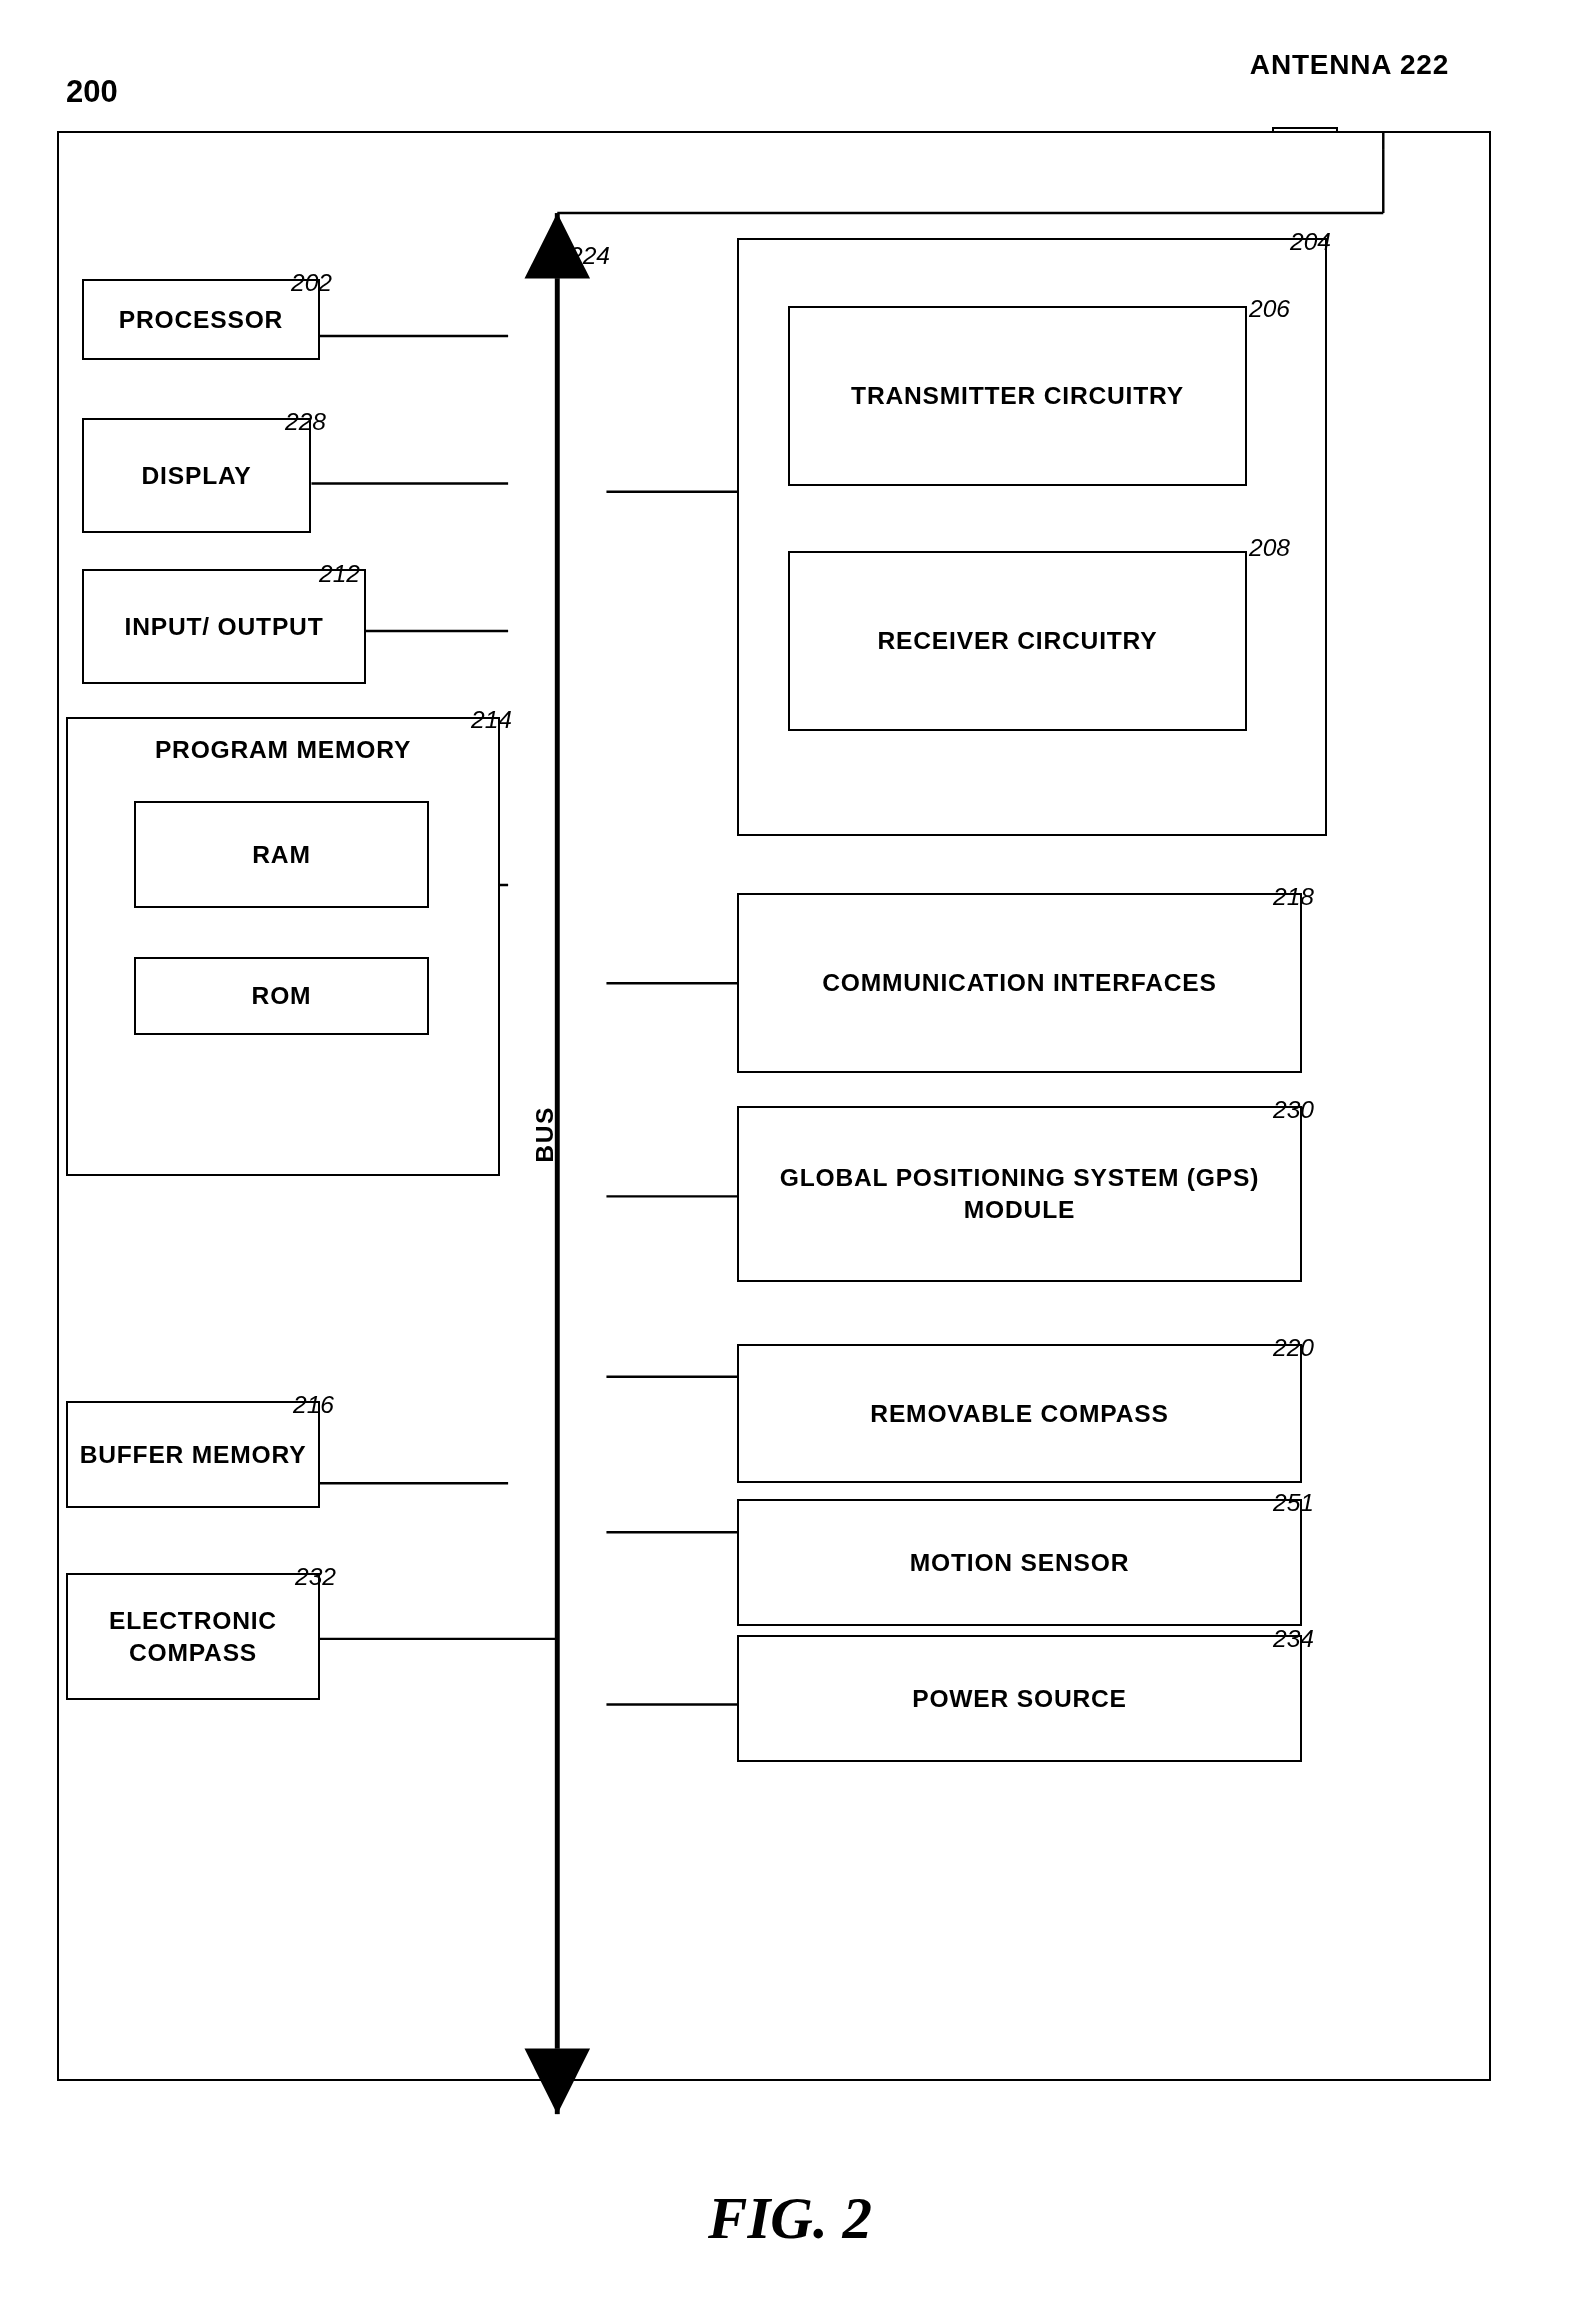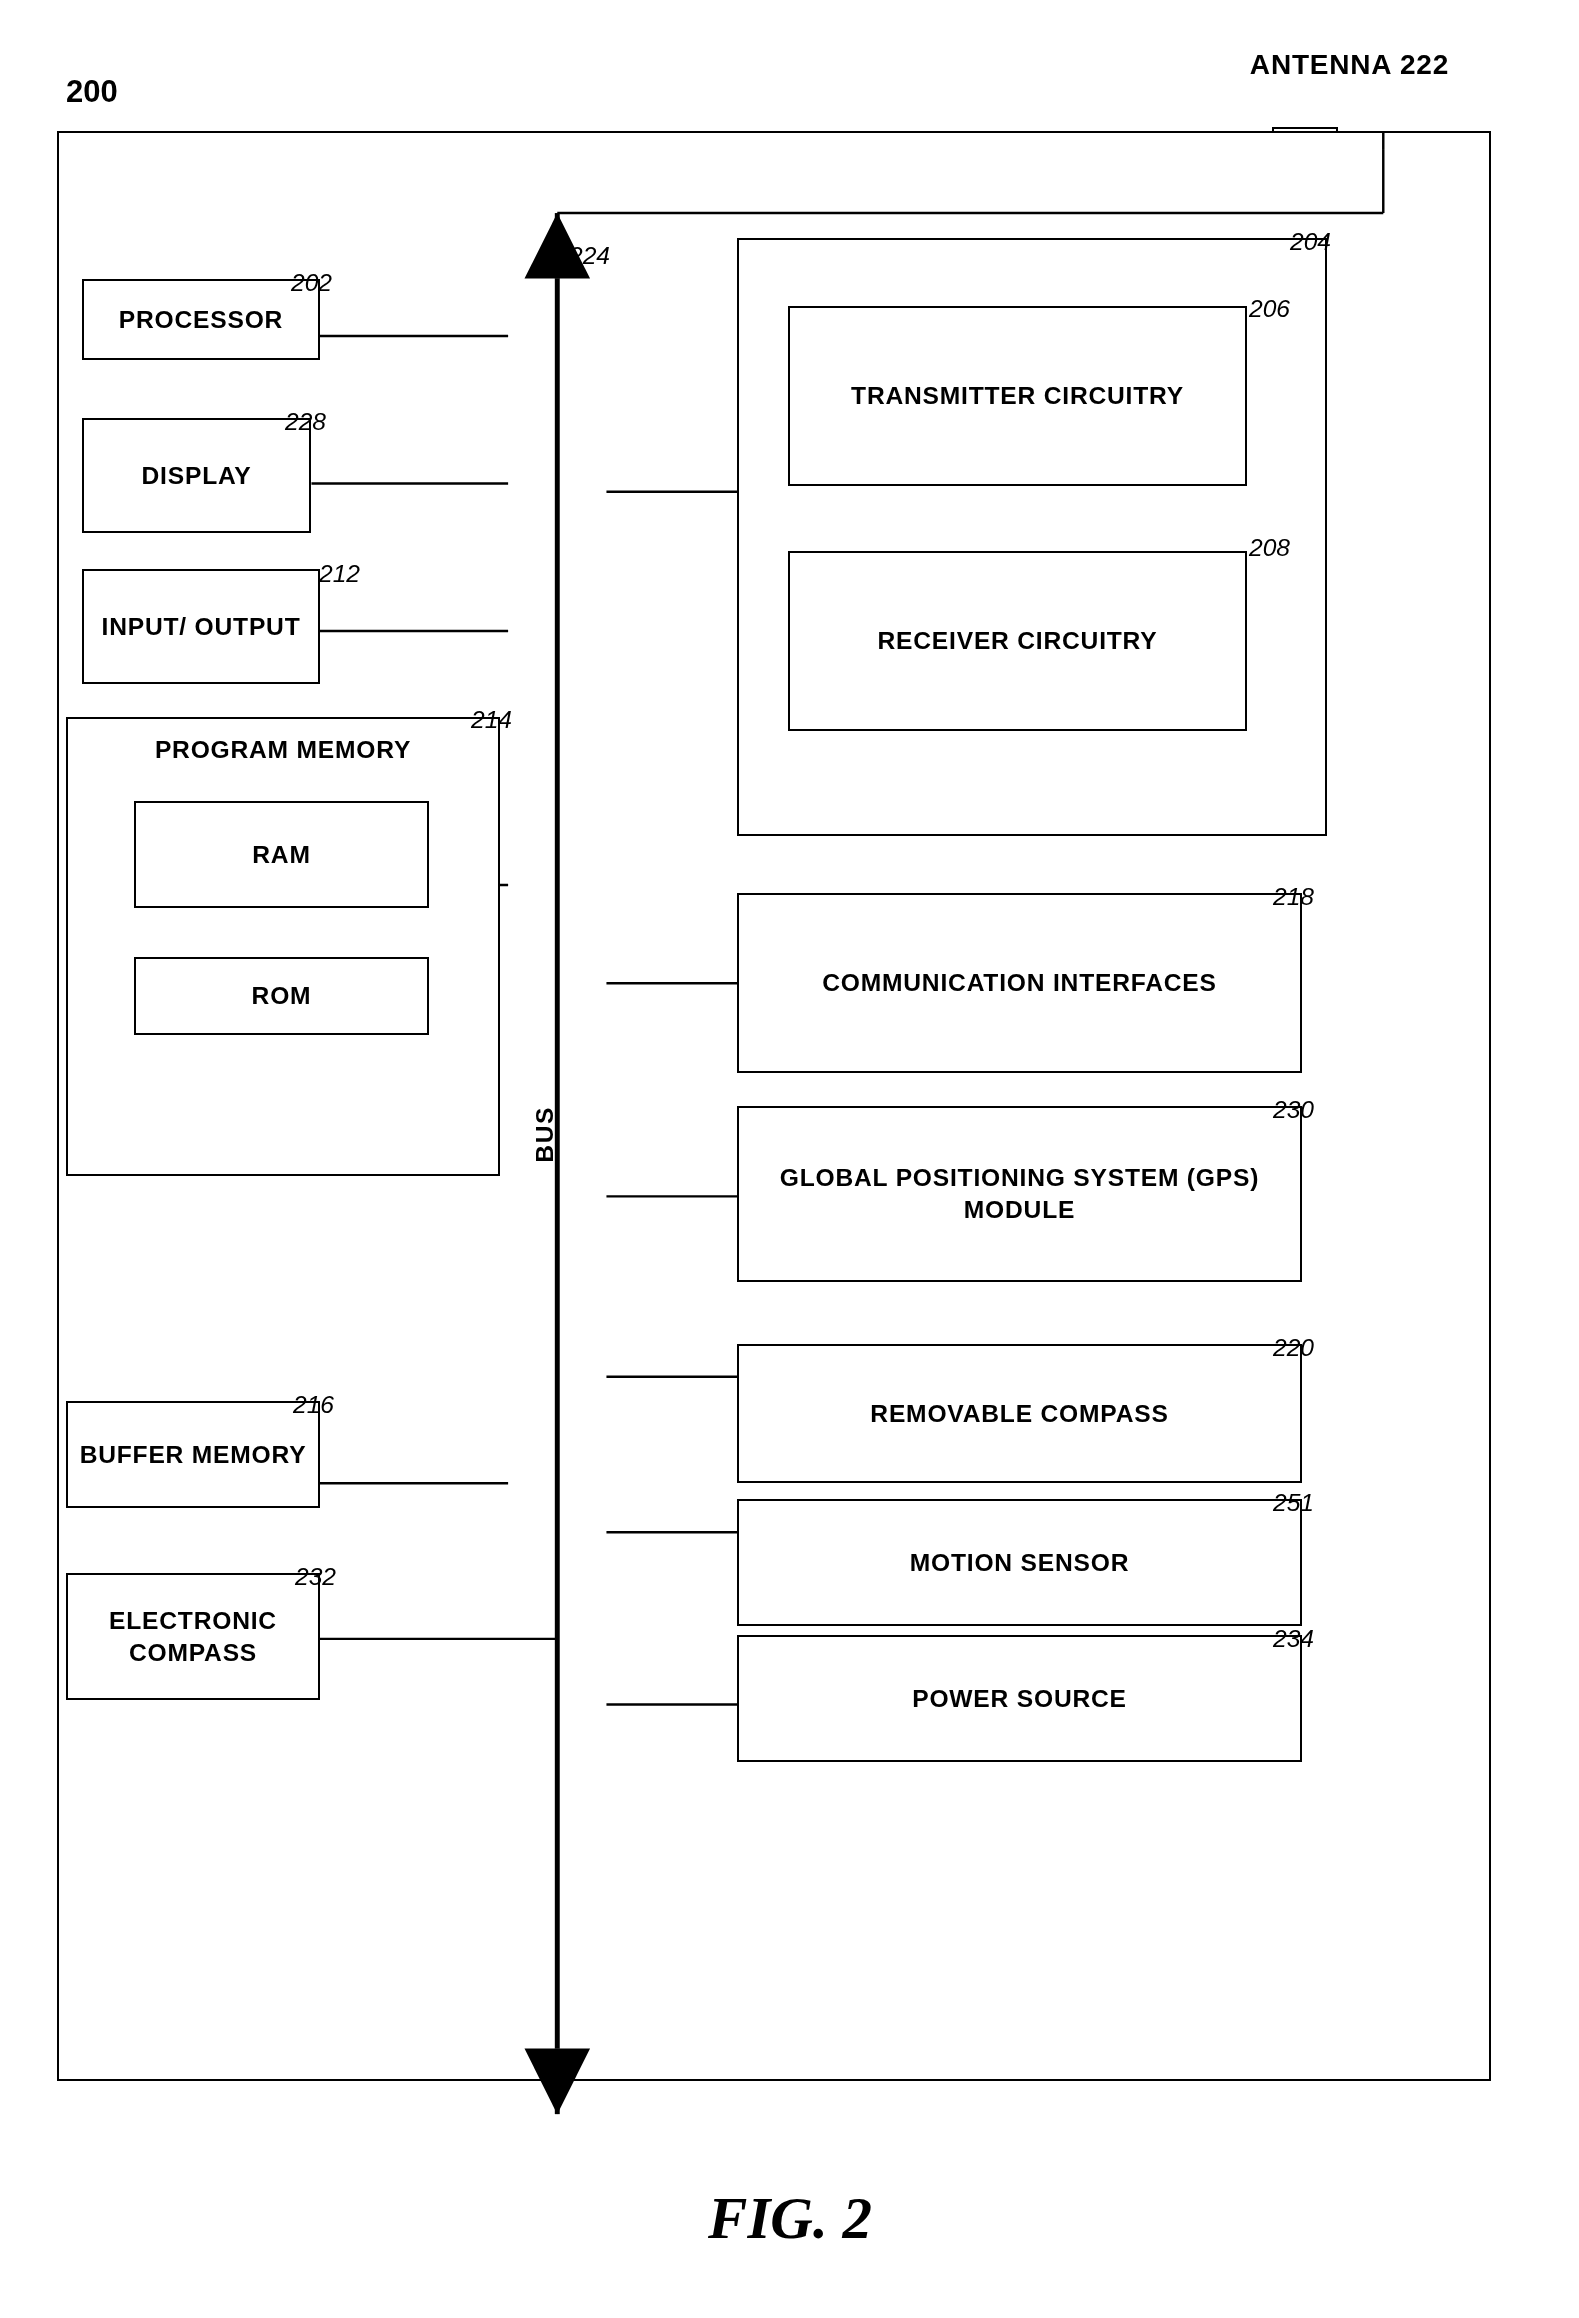--- a/index.html
+++ b/index.html
@@ -177,21 +177,21 @@
   <div class="block" style="position:absolute; top:279px; left:82px; width:238px; height:81px;">
     <span class="block-label">PROCESSOR</span>
   </div>
   <div class="ref-num" style="position:absolute; top:269px; left:291px;">202</div>
 
   <div class="block" style="position:absolute; top:418px; left:82px; width:229px; height:115px;">
     <span class="block-label">DISPLAY</span>
   </div>
   <div class="ref-num" style="position:absolute; top:408px; left:285px;">228</div>
 
-  <div class="block" style="position:absolute; top:569px; left:82px; width:238px; height:115px;">
+  <div class="block" style="position:absolute; top:569px; left:82px; width:284px; height:115px;">
     <span class="block-label">INPUT/ OUTPUT</span>
   </div>
   <div class="ref-num" style="position:absolute; top:560px; left:291px;margin-left:28px;">212</div>
 
   <div class="block" style="position:absolute; top:717px; left:66px; width:434px; height:459px; border:2.5px solid #000;">
     <span class="block-label" style="position:absolute; top:14.7px; left:50%; transform:translateX(-50%); width:100%;">PROGRAM MEMORY</span>
 
     <div class="block" style="position:absolute; top:82px; left:66px; width:295px; height:107px;">
       <span class="block-label">RAM</span>
     </div>

